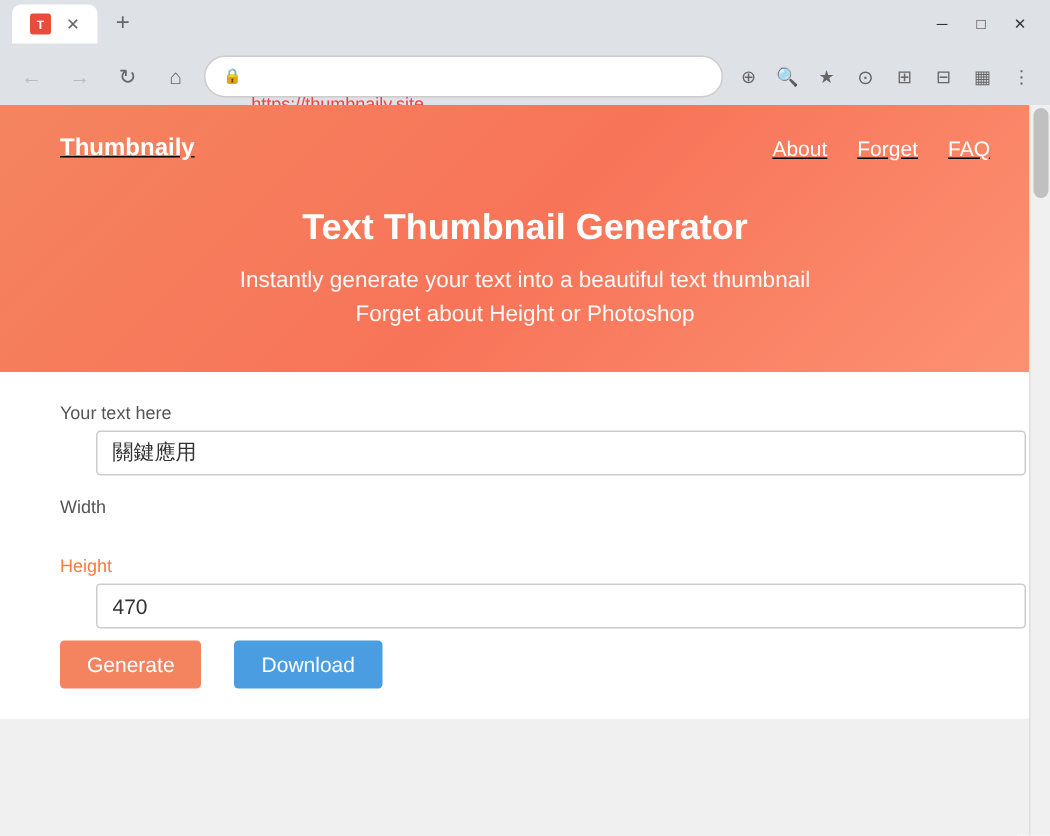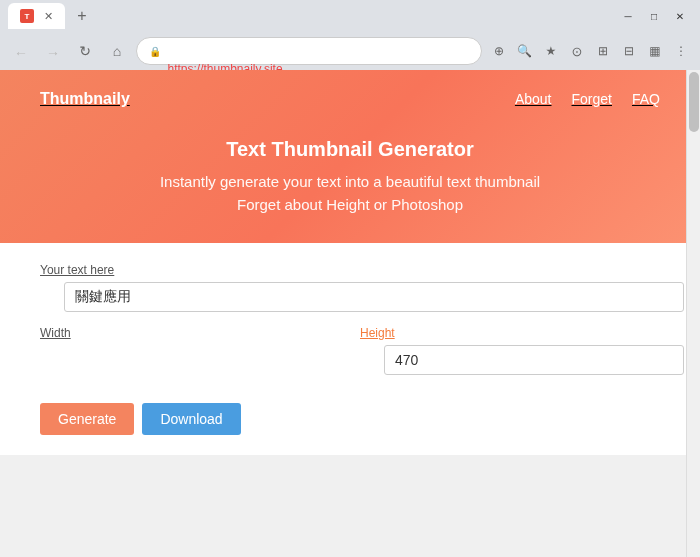--- a/index.html
+++ b/index.html
@@ -25,38 +25,38 @@
 
     
     .website { background: #fff; overflow: hidden; }
 
     
     .hero { background: linear-gradient(135deg, #f4845f 0%, #f87459 50%, #fc9272 100%); padding: 20px 40px 30px; text-align: center; position: relative; }
     .hero-nav { display: flex; justify-content: space-between; align-items: center; margin-bottom: 30px; text-decoration: underline; }
     .hero-logo { color: white; font-size: 16px; font-weight: 600; }
     .hero-links { display: flex; gap: 20px; }
     .hero-link { color: white; text-decoration: none; font-size: 14px; }
-    .hero-title { color: white; font-size: 20px; font-weight: 600; margin-bottom: 12px; }
+    .hero-title { color: white; font-size: 24px; font-weight: 600; margin-bottom: 12px; }
     .hero-subtitle { color: white; font-size: 15px; margin-bottom: 6px; opacity: 0.95; }
     .hero-sub2 { color: white; font-size: 15px; opacity: 0.95; }
 
     
     .form-section { background: #fff; padding: 20px 40px; }
-    .field-label { font-size: 12px; color: #555; margin-bottom: 5px; display: block; text-decoration: underline; }
+    .field-label { font-size: 12px; color: #555; margin-bottom: 5px; display: block; }
     .field-label.orange { color: #f47c3c; }
     .text-input { width: 100%; border: 1px solid #ccc; border-radius: 3px; padding: 6px 10px; font-size: 14px; color: #333; outline: none; margin-left: 24px; }
-    .form-row { display: flex; gap: 20px; margin-top: 14px; }
+    .form-row { display: flex; gap: 20px; margin-top: 14px; flex-direction: column; }
     .form-field { display: flex; flex-direction: column; }
     .form-field.width { flex: 1; }
     .form-field.height { flex: 1; }
     .form-field.textsize { flex: 1; }
     .form-field.bgcolor { flex: 1; }
     .form-field.vtext { flex: 0 0 120px; }
     .color-input { background: #3d4e80; color: white; border: 1px solid #2a3a6e; }
-    .actions { margin-top: 28px; display: flex; gap: 8px; }
+    .actions { margin-top: 8px; display: flex; gap: 22px; }
     .btn-generate { background: #f4845f; color: white; border: none; border-radius: 3px; padding: 8px 18px; font-size: 14px; cursor: pointer; }
     .btn-download { background: #4a9de0; color: white; border: none; border-radius: 3px; padding: 8px 18px; font-size: 14px; cursor: pointer; }
 
     
     .scrollbar { position: absolute; right: 0; top: 70px; width: 14px; height: 487px; background: #f0f0f0; border-left: 1px solid #ddd; }
     .scrollbar-thumb { width: 10px; margin: 2px; background: #c0c0c0; border-radius: 5px; height: 60px; }
   </style>
 </head>
 <body>
 

